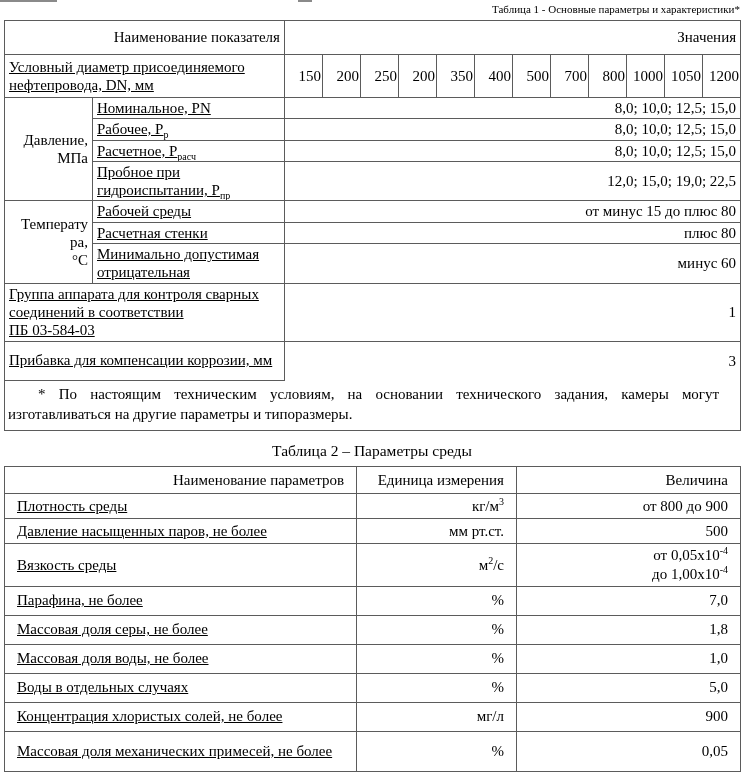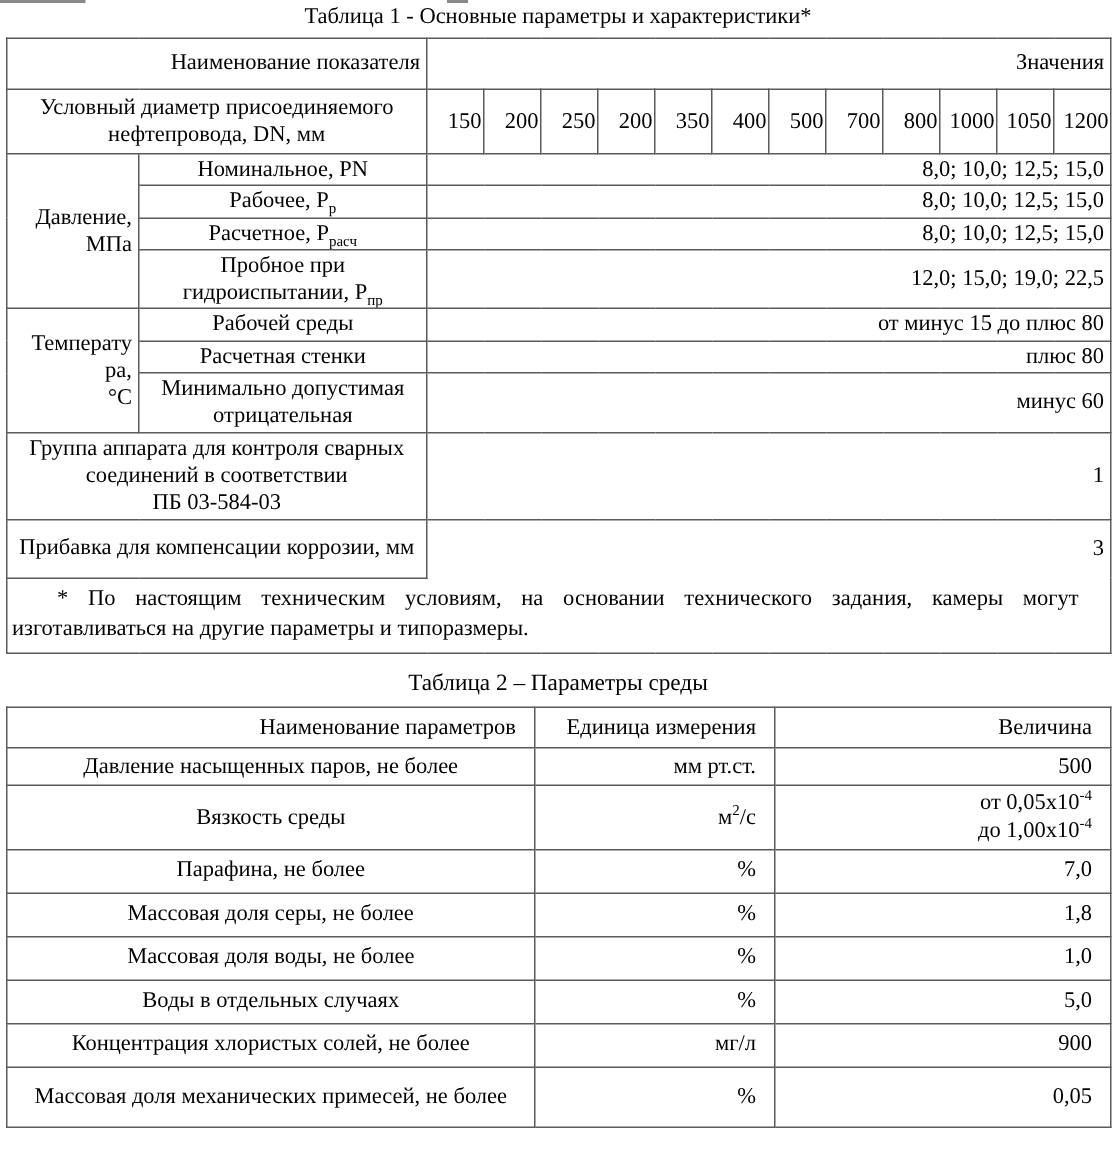--- a/index.html
+++ b/index.html
@@ -3,32 +3,32 @@
 <meta charset="utf-8">
 <style>
   html,body{margin:0;padding:0;background:#fff;}
   body{
     width:744px;height:772px;position:relative;
     font-family:"Liberation Serif","DejaVu Serif",serif;
     color:#000;font-size:15px;
   }
   .crop-line{position:absolute;background:#8a8a8a;}
   .doc{padding:0 4px;}
-  .tbl-title{text-align:center;margin:3px 0 5px;font-size:15px;}
+  .tbl-title{text-align:right;margin:3px 0 5px;font-size:11px;}
   .tbl-title2{text-align:center;margin:11px 0 6px;font-size:15.5px;}
   table{border-collapse:collapse;width:736px;table-layout:fixed;}
   td{
     border:1px solid #5b5b5b;
     padding:1px 4px;
     vertical-align:middle;
     line-height:1.22;
     overflow:hidden;
   }
   .c{text-align:right;}
-  .l{text-align:center;}
+  .l{text-align:left;text-decoration:underline;}
   .prewrap{white-space:pre-line;}
   sub{font-size:10px;line-height:0;}
   sup{font-size:10px;line-height:0;}
   .dncell{padding:1px 1px;}
   .nb-bottom{border-bottom:none;}
   .nb-top{border-top:none;}
   .footnote-cell{
     text-align:justify;
     text-indent:30px;
     padding:3px 21px 6px 3px;
@@ -147,20 +147,25 @@
         <col style="width:224px">
     </colgroup>
 
     <tbody>
         <tr style="height:27px">
       <td class="c">Наименование параметров</td>
       <td class="c">Единица измерения</td>
       <td class="c">Величина</td>
     </tr>
 
+    <tr style="height:25px">
+      <td class="l">Плотность среды</td>
+      <td class="c"><span>кг/м</span><sup>3</sup><span></span></td>
+      <td class="c">от 800 до 900</td>
+    </tr>
 
     <tr style="height:25px">
       <td class="l">Давление насыщенных паров, не более</td>
       <td class="c"><span>мм рт.ст.</span><sup></sup><span></span></td>
       <td class="c">500</td>
     </tr>
 
     <tr style="height:38px">
       <td class="l">Вязкость среды</td>
       <td class="c"><span>м</span><sup>2</sup><span>/с</span></td>

